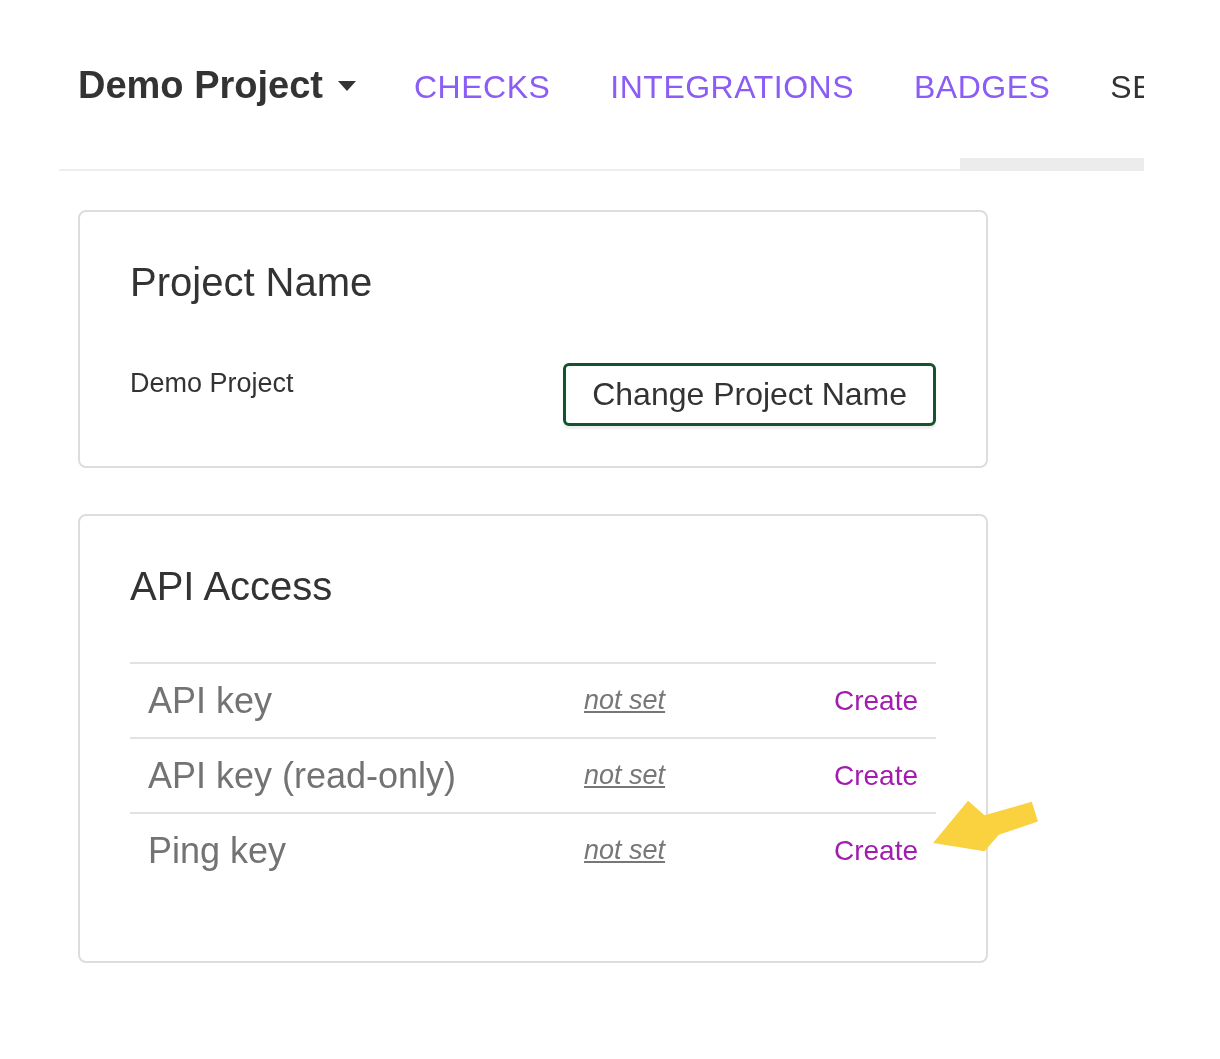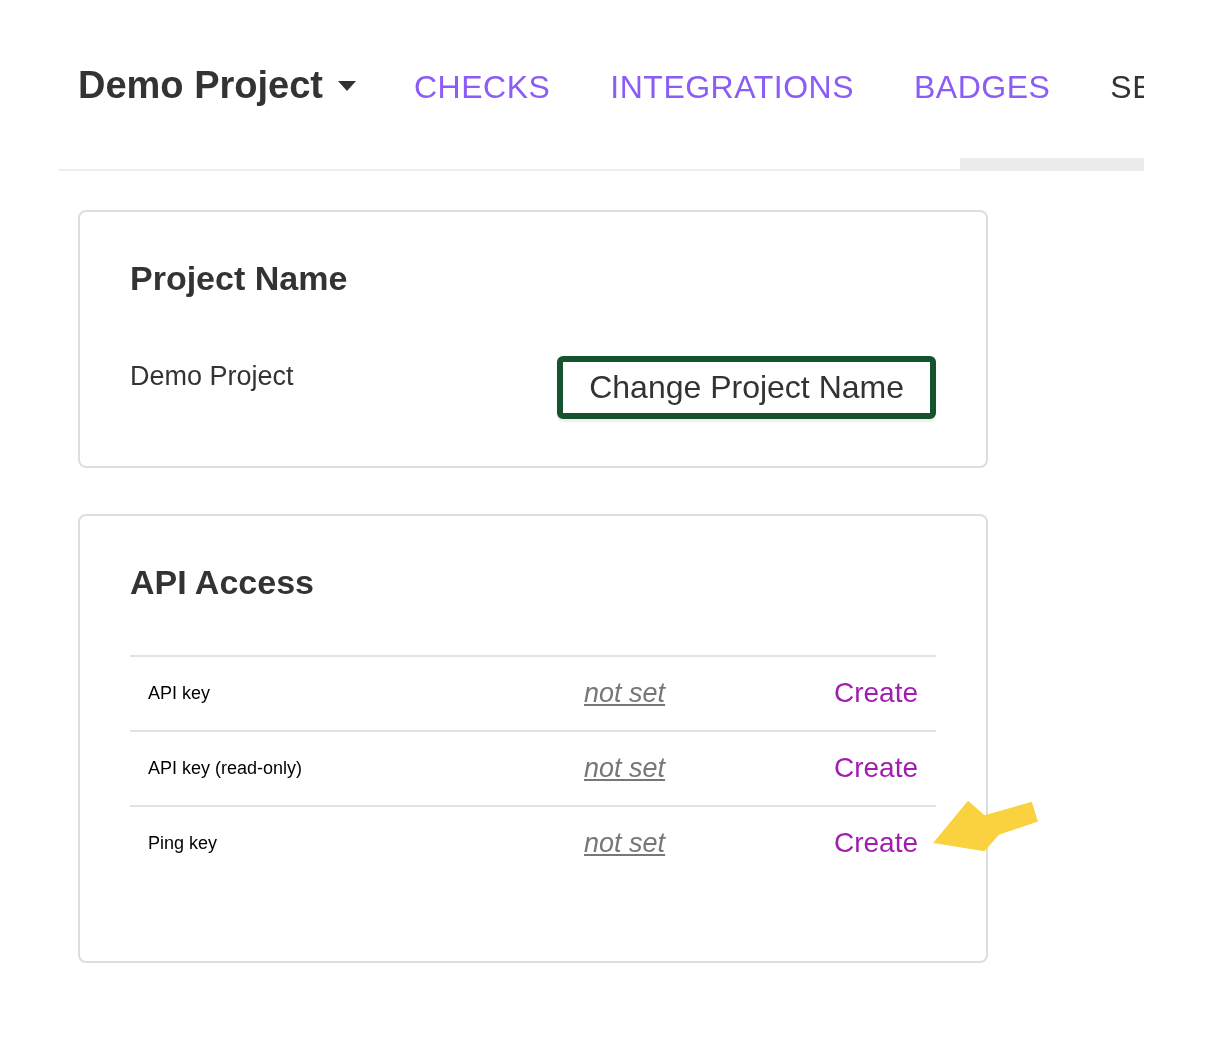--- a/index.html
+++ b/index.html
@@ -49,47 +49,47 @@
   }
 
   
   .card {
     margin-left:19px; width:910px;
     border:2px solid #ddd; border-radius:8px;
     background:#fff; padding:0 50px;
   }
   .card-title {
     margin:0; padding-top:46px;
-    font-size:34px; font-weight:700; color:#333; line-height:1.2;
+    font-size:40px; font-weight:400; color:#333; line-height:1.2;
   }
   .card-project { margin-top:39px; height:258px; }
   .card-api { margin-top:46px; height:449px; }
 
   .value-row {
     margin-top:57px;
     display:flex; justify-content:space-between; align-items:flex-start;
   }
   .project-value { font-size:27px; color:#333; margin-top:4px; line-height:1.2; }
   .btn {
     height:63px; min-width:326px; padding:0 26px;
-    background:#fff; border:6px solid #14532d; border-radius:6px;
+    background:#fff; border:3px solid #14532d; border-radius:6px;
     box-shadow:0 3px 2px rgba(0,0,0,0.07);
     font-family:inherit; font-size:32px; color:#333;
     cursor:pointer;
   }
 
   
   .api-table { margin-top:52px; }
   .trow {
     display:flex; align-items:center;
     height:75px; border-top:2px solid #e2e2e2;
   }
   .tlabel {
     flex:0 0 454px; padding-left:18px;
-    font-size:18px; color:#000000;
+    font-size:36px; color:#737373;
   }
   .tvalue {
     flex:1 1 auto;
     font-size:27px; font-style:italic; color:#777;text-decoration:underline;
   }
   .taction {
     padding-right:18px;
     font-size:28px; color:#a21caf; text-decoration:none; cursor:pointer;
   }
 

